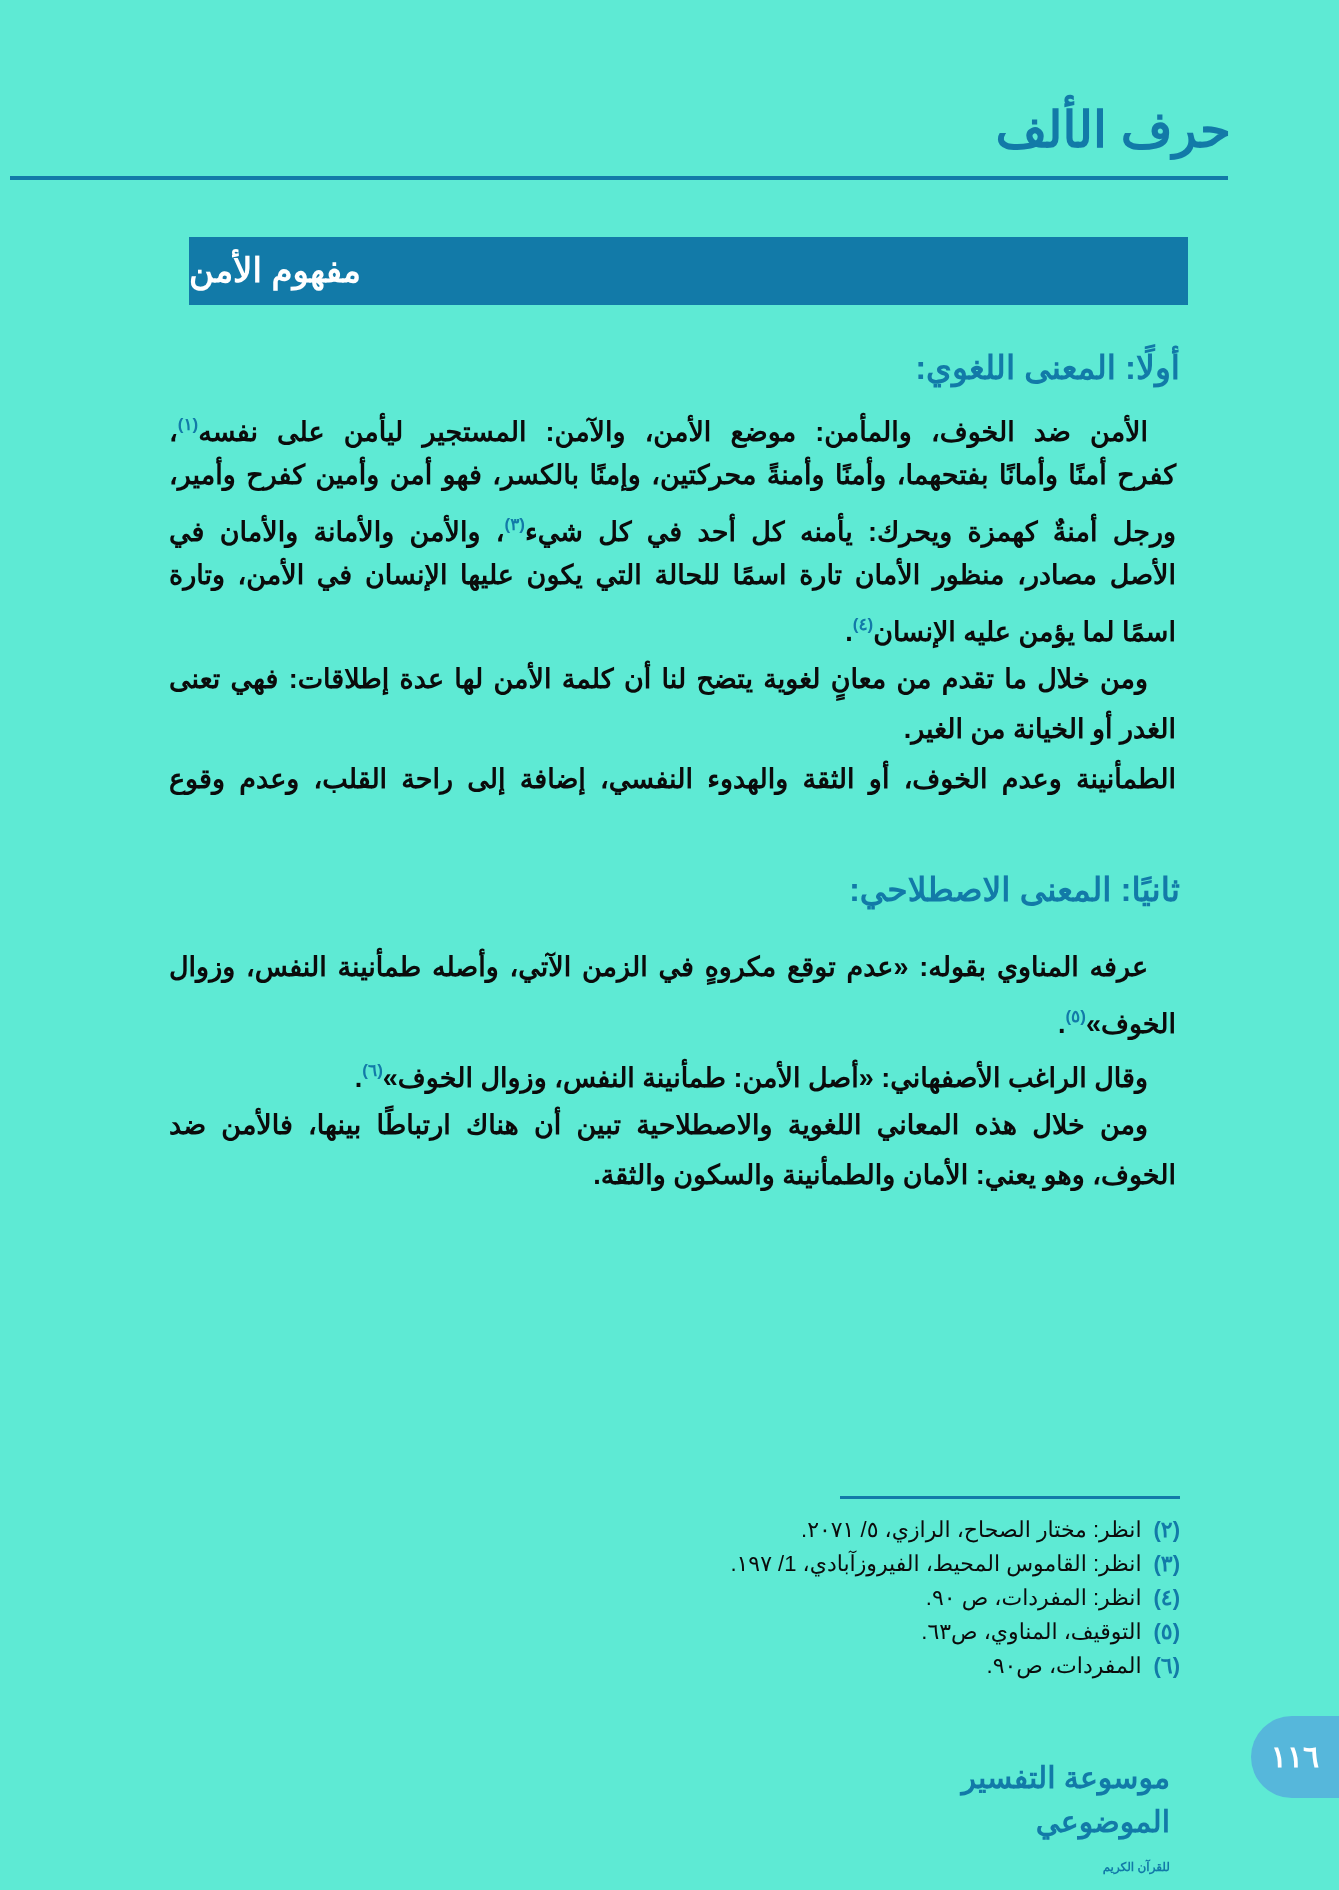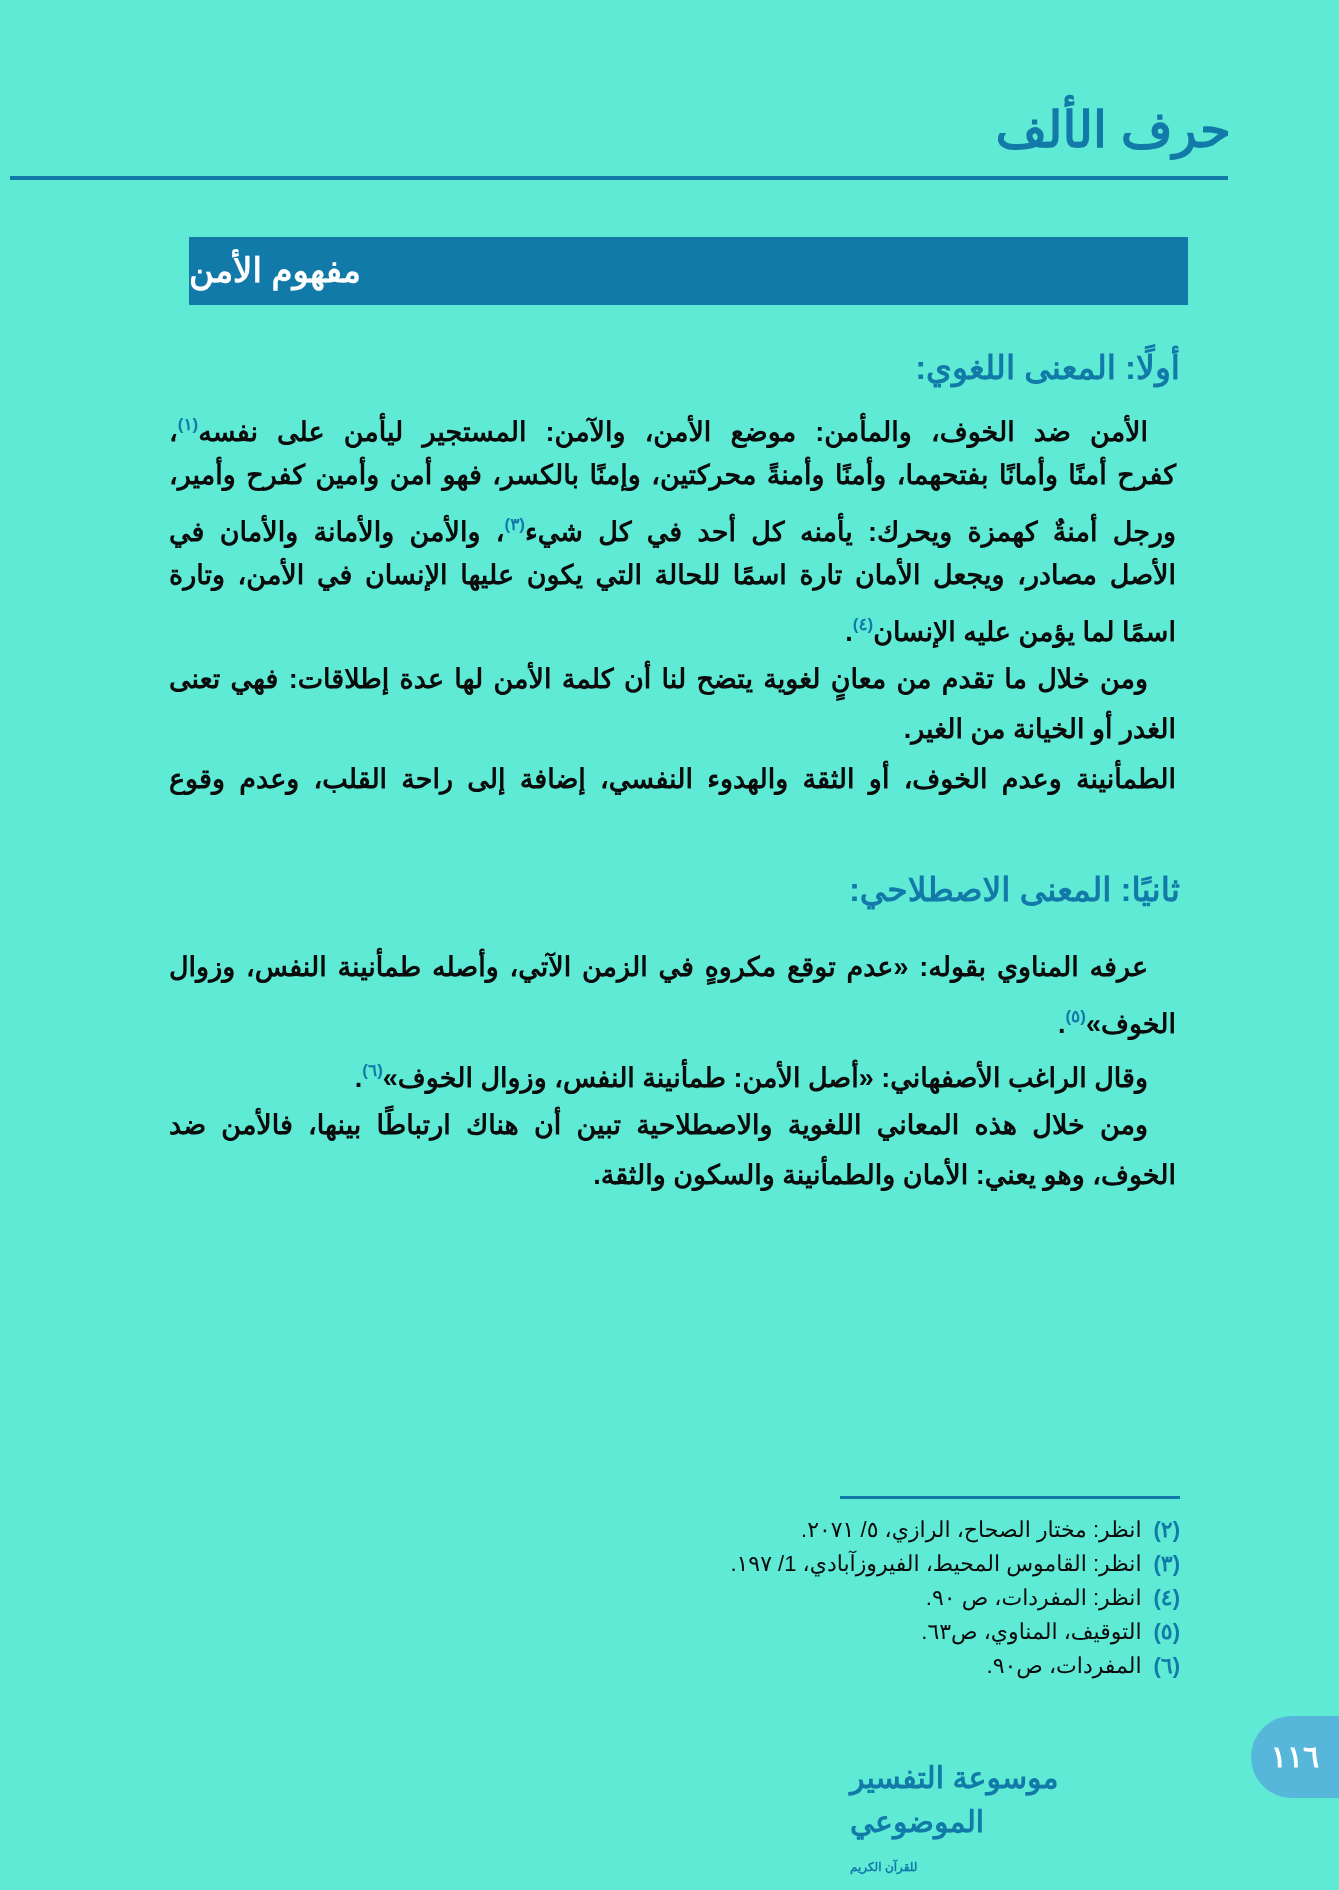--- a/index.html
+++ b/index.html
@@ -67,21 +67,21 @@
   .fn-list{ margin-top:14px; }
   .fn{
     line-height:34px; font-size:22px; color:var(--ink);
     text-align:start; white-space:nowrap;
   }
   .fn-num{ color:var(--blue); font-weight:bold; margin-left:12px; }
   .fn-text{ color:var(--ink); }
   
   .logo{
     position:absolute; left:850px; top:1756px; width:320px;
-    text-align:left; color:var(--blue);
+    text-align:right; color:var(--blue);
   }
   .logo-title{
     font-size:30px; font-weight:bold; letter-spacing:-2px; line-height:44px;
   }
   .logo-sub{
     font-size:12px; font-weight:bold; margin-top:16px; letter-spacing:-1px;
   }
   .page-tab{
     position:absolute; right:0; top:1716px;
     width:88px; height:82px;
@@ -105,21 +105,21 @@
   </div>
 
   <div class="content">
 
     <h2 class="h-blue">أولًا: المعنى اللغوي:</h2>
 
     <div class="para">
       <div class="line j indent"><span>الأمن ضد الخوف، والمأمن: موضع الأمن، والآمن: المستجير ليأمن على نفسه</span><span class="ref">(١)</span><span>،</span></div>
       <div class="line j">كفرح أمنًا وأمانًا بفتحهما، وأمنًا وأمنةً محركتين، وإمنًا بالكسر، فهو أمن وأمين كفرح وأمير،</div>
       <div class="line j"><span>ورجل أمنةٌ كهمزة ويحرك: يأمنه كل أحد في كل شيء</span><span class="ref">(٣)</span><span>، والأمن والأمانة والأمان في</span></div>
-      <div class="line j">الأصل مصادر، ويجعل الأمان تارة اسمًا للحالة التي يكون عليها الإنسان في الأمن، وتارة</div>
+      <div class="line j">الأصل مصادر، منظور الأمان تارة اسمًا للحالة التي يكون عليها الإنسان في الأمن، وتارة</div>
       <div class="line end"><span>اسمًا لما يؤمن عليه الإنسان</span><span class="ref">(٤)</span><span>.</span></div>
     </div>
 
     <div class="para">
       <div class="line j indent">ومن خلال ما تقدم من معانٍ لغوية يتضح لنا أن كلمة الأمن لها عدة إطلاقات: فهي تعنى</div>
       <div class="line end">الغدر أو الخيانة من الغير.</div>
       <div class="line j">الطمأنينة وعدم الخوف، أو الثقة والهدوء النفسي، إضافة إلى راحة القلب، وعدم وقوع</div>
     </div>
 
     <h2 class="h-blue second">ثانيًا: المعنى الاصطلاحي:</h2>

